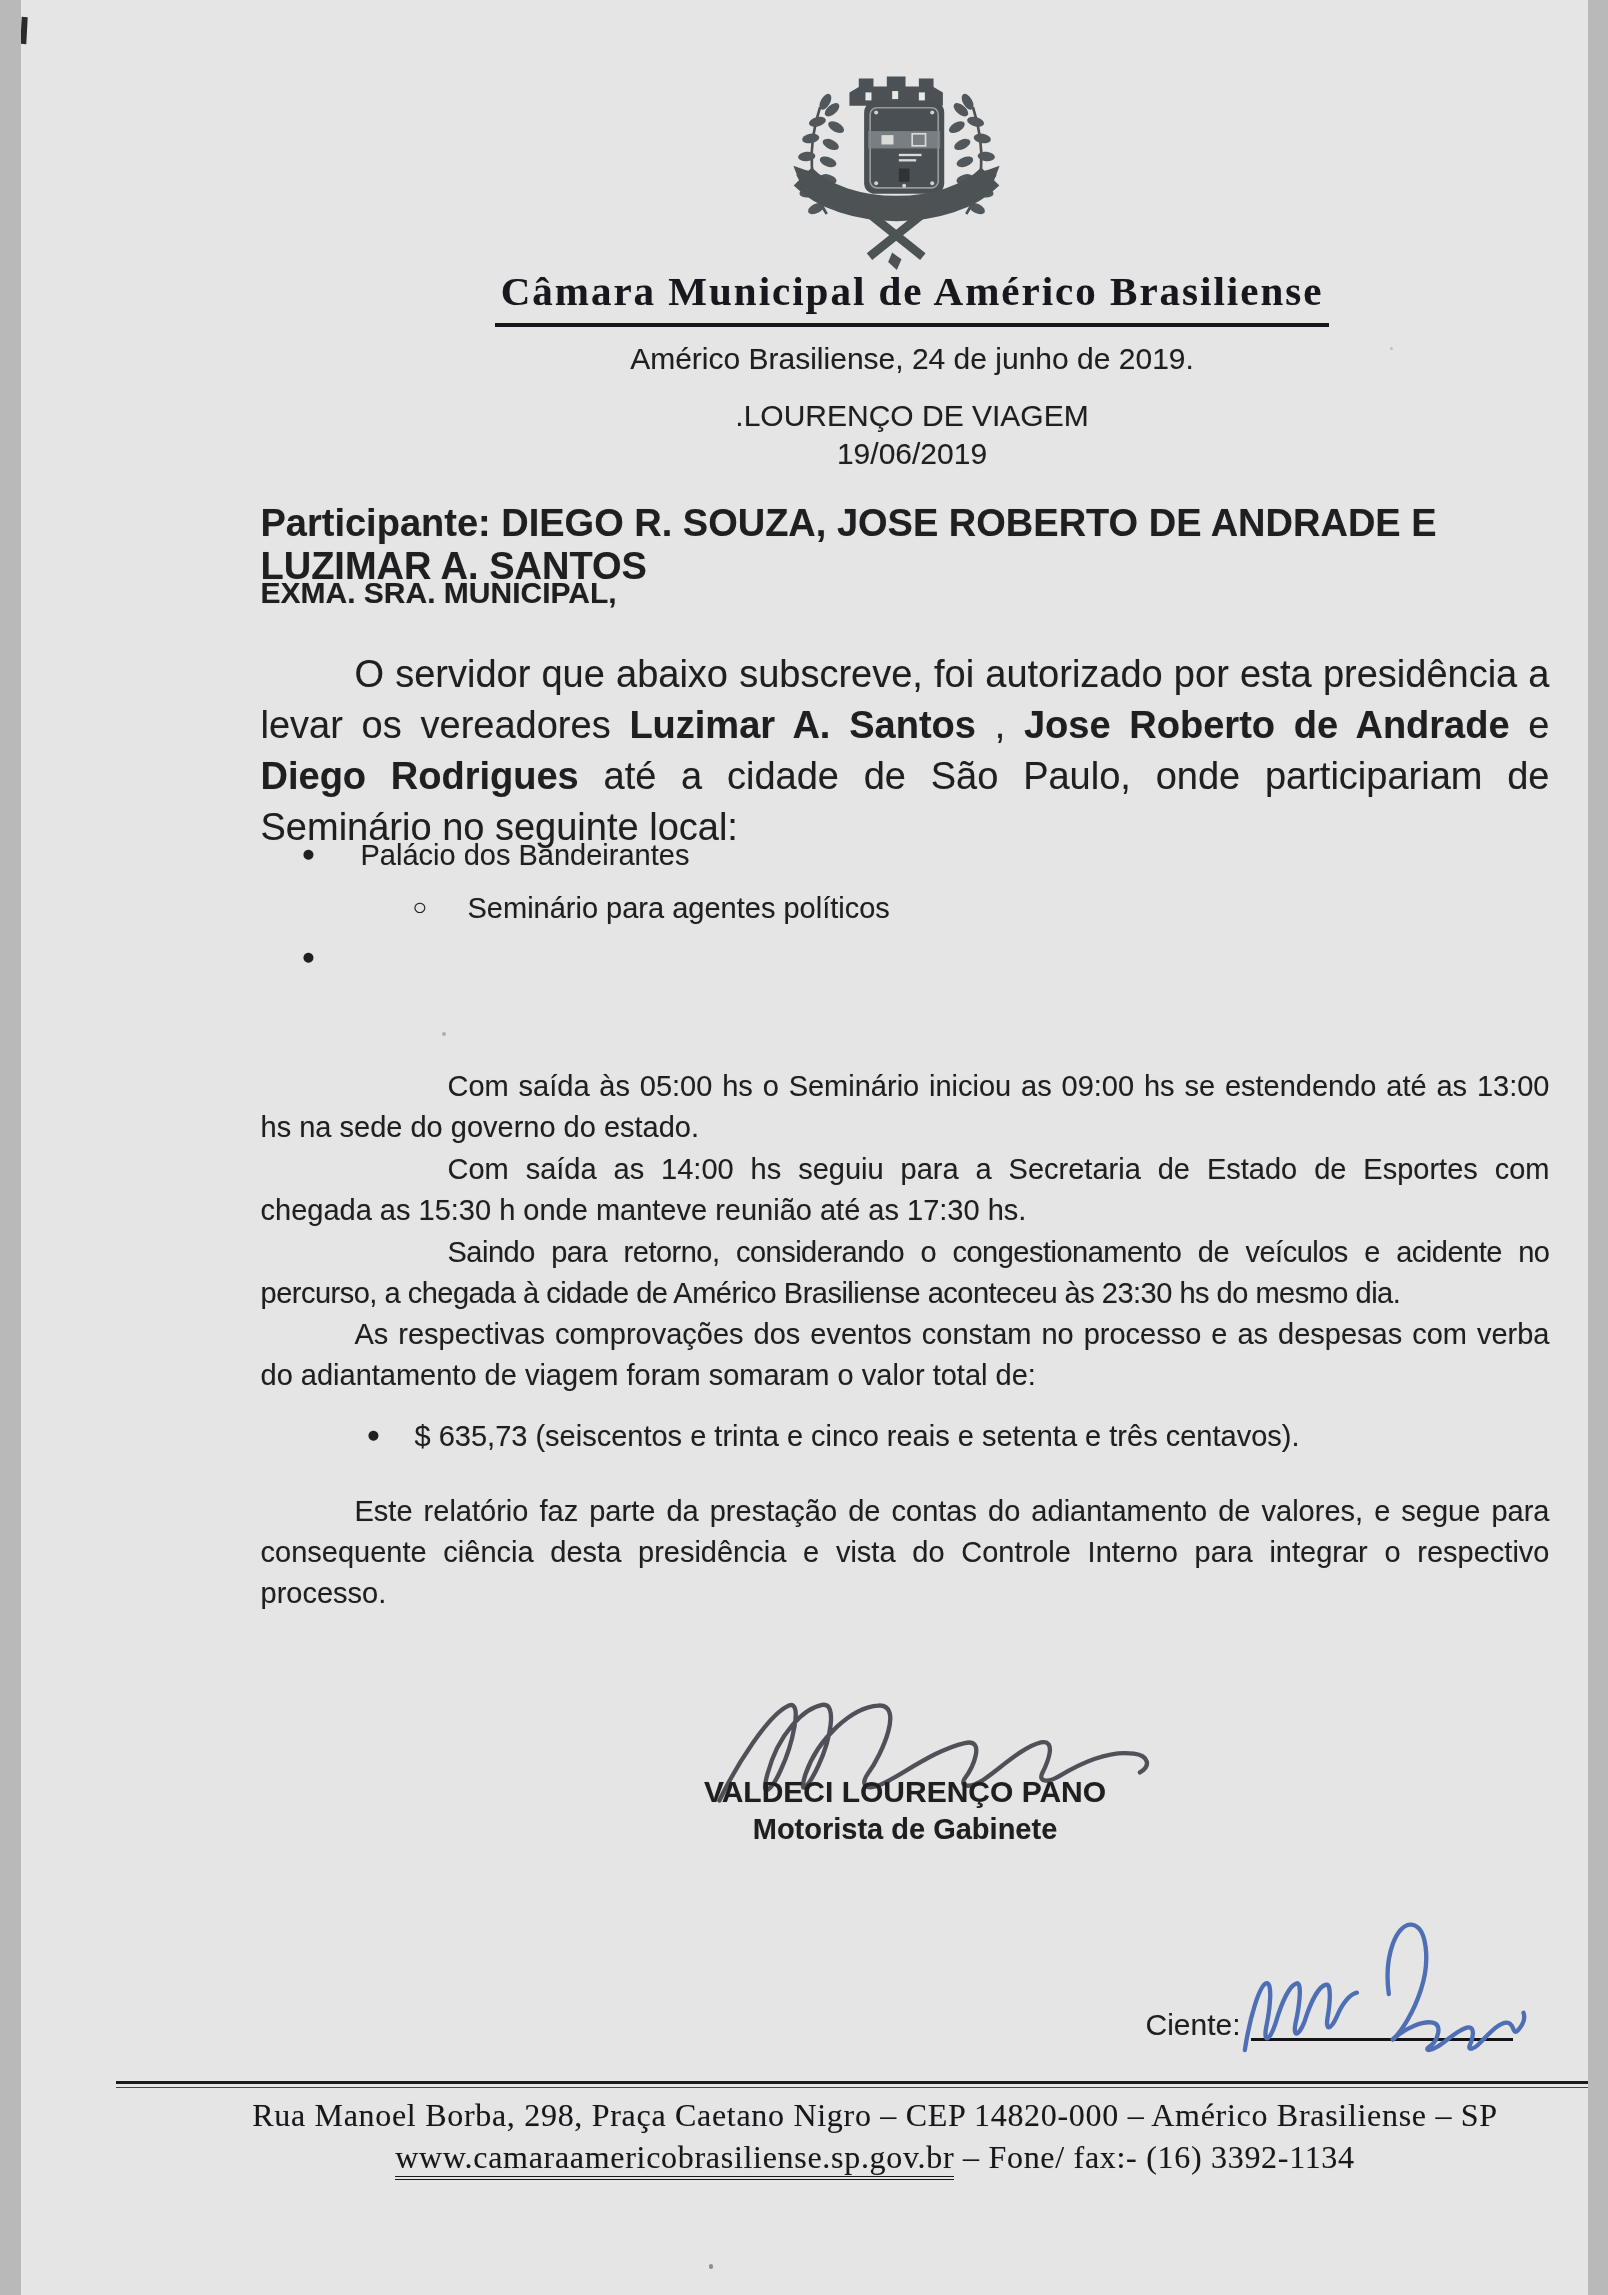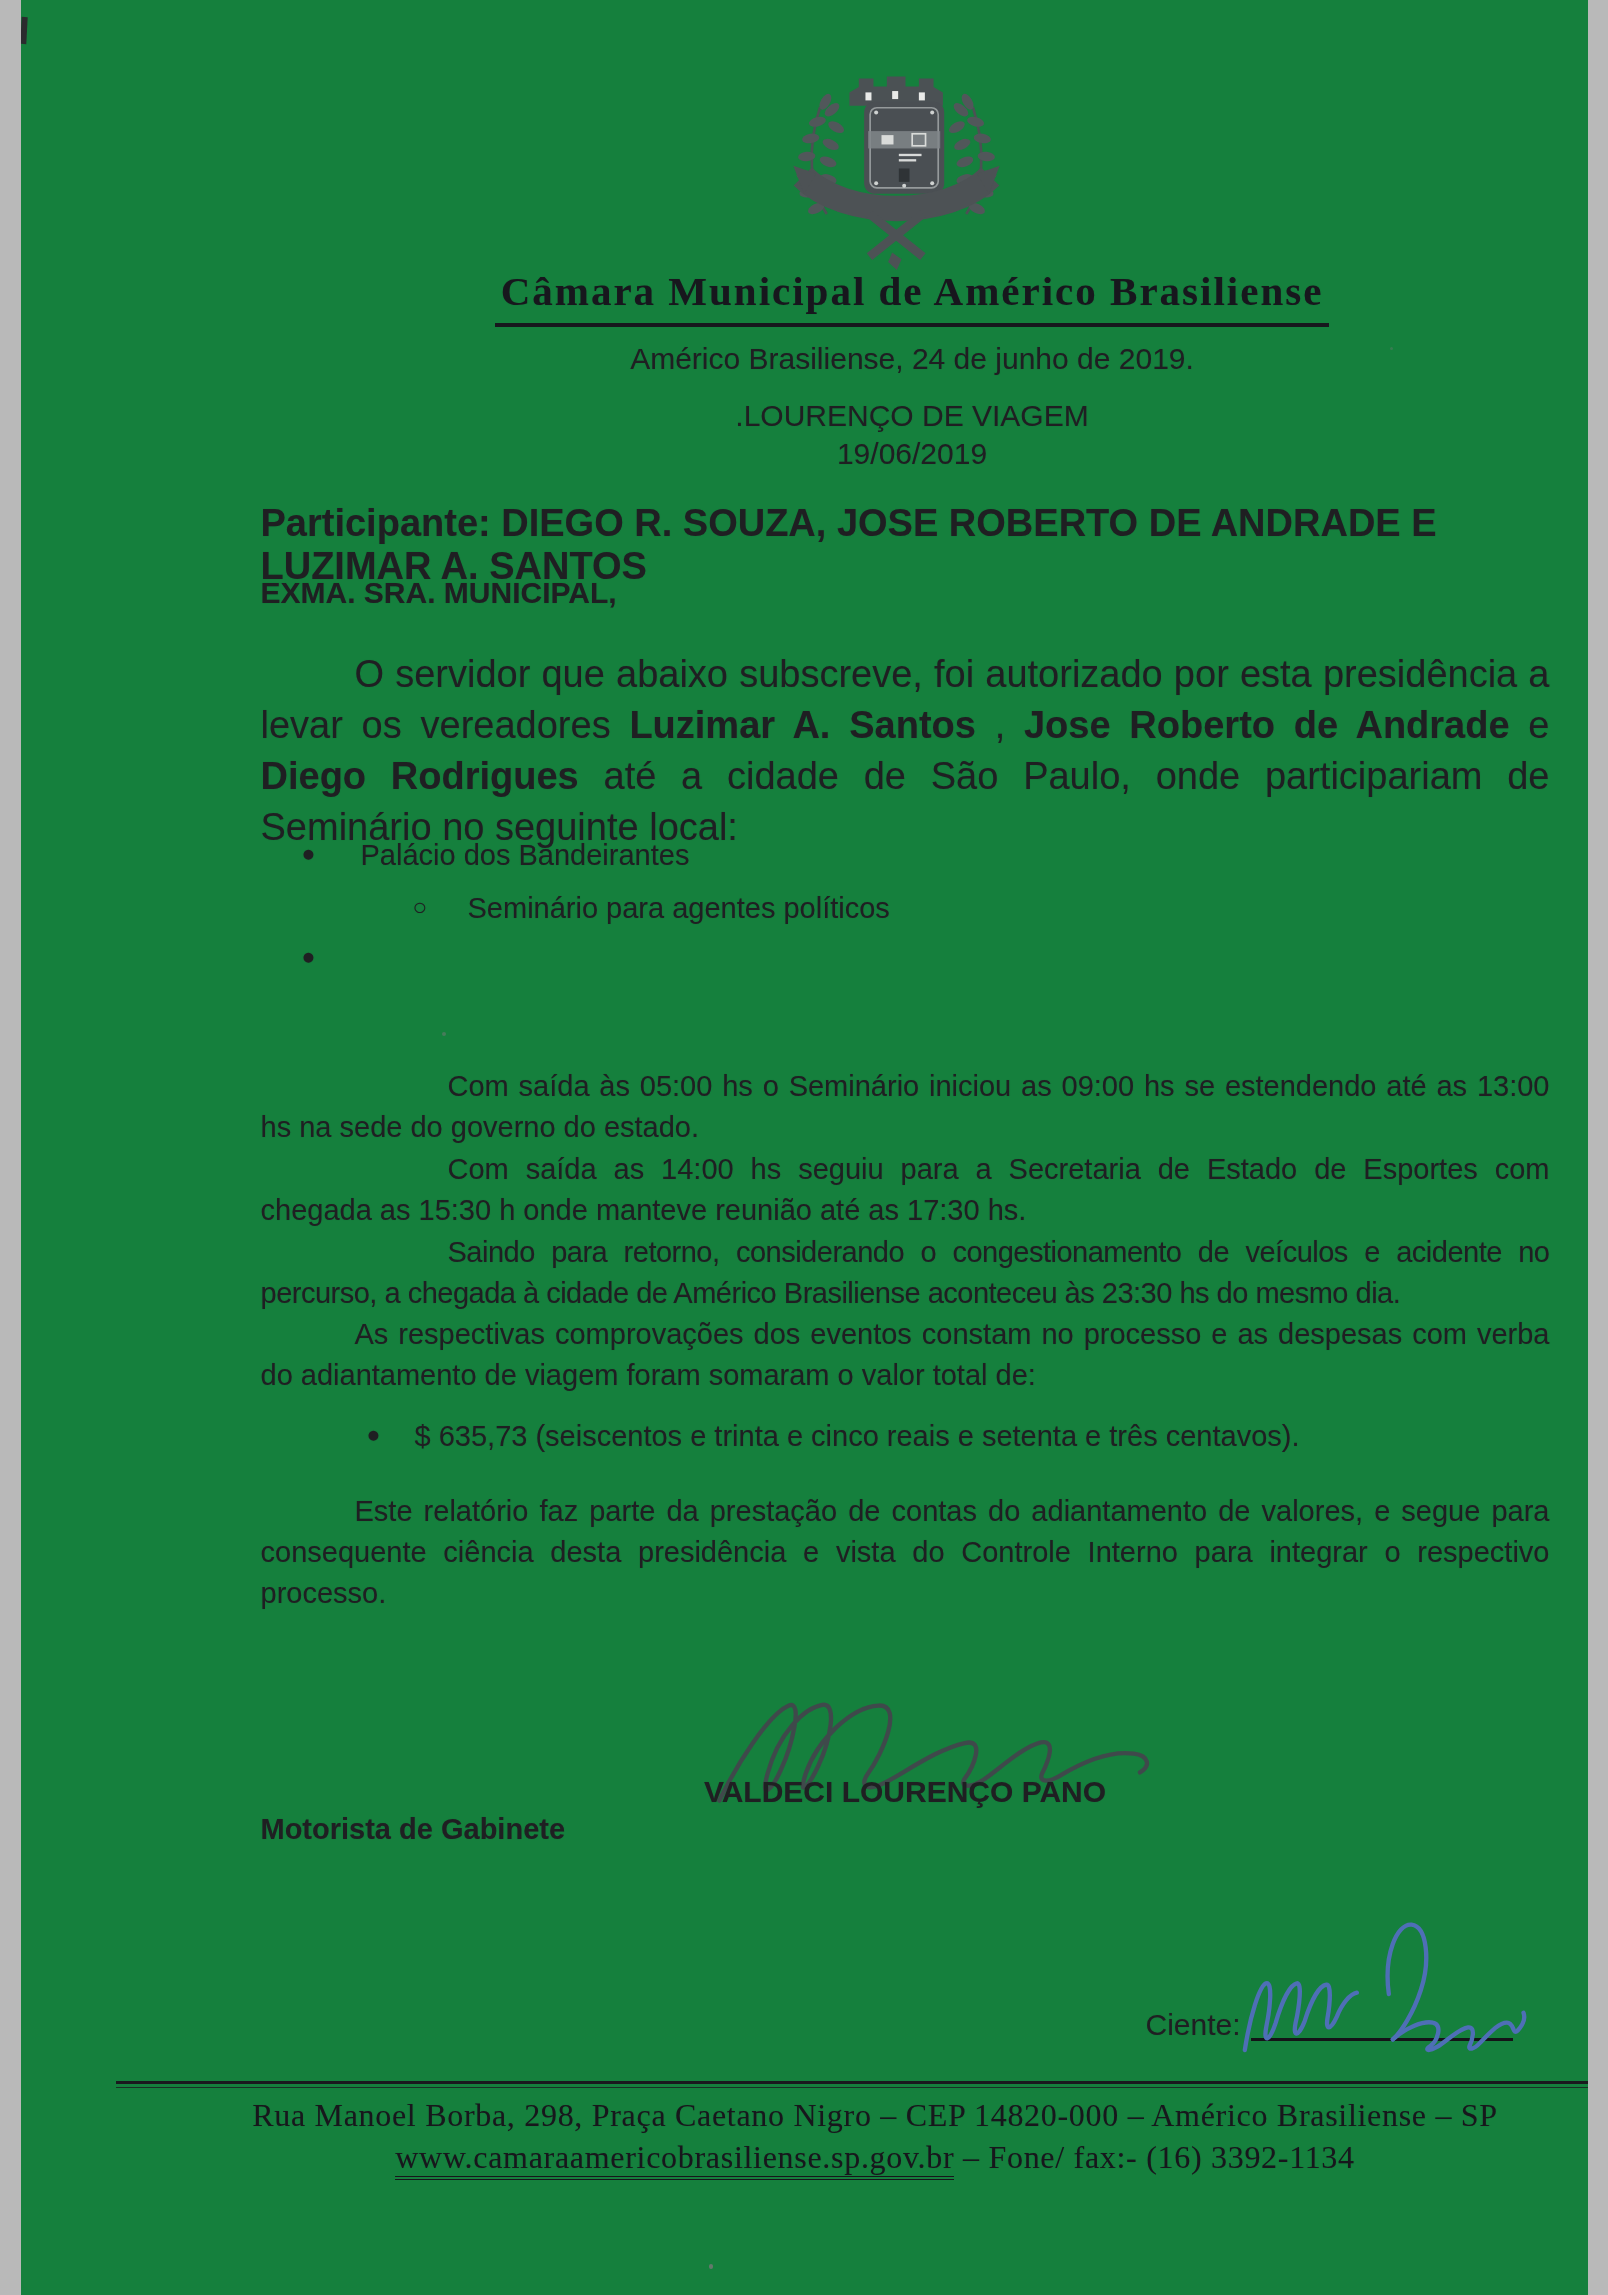--- a/index.html
+++ b/index.html
@@ -1,18 +1,18 @@
 <!DOCTYPE html>
 <html style="font-size:10.7px"><head>
 <meta charset="utf-8">
 <style>
   html,body{margin:0;padding:0;background:#b9b9b9;}
   .page{
     position:relative;width:1543px;height:2295px;margin:0 auto;
-    background:#15803d;overflow:hidden;
+    background:#e5e5e5;overflow:hidden;
     font-family:"Liberation Sans","DejaVu Sans",sans-serif;
     color:#1f1f22;
     text-shadow:0 0 0.7px rgba(40,40,45,.35);
     padding-left:24px;
   }
   .abs{position:absolute;}
   .col{position:absolute;left:240px;width:1289px;}
   .center-col{position:absolute;left:207px;width:1369px;text-align:center;}
   .title-row{top:267px;}
   .title{
@@ -38,21 +38,21 @@
   .m-amt{left:106px;font-size:23px;}
   .p1{top:1066px;text-indent:187px;}
   .p2{top:1149px;text-indent:187px;}
   .p3{top:1232px;text-indent:187px;letter-spacing:-0.5px;}
   .p4{top:1314px;text-indent:94px;}
   .amount-row{top:1420px;}
   .amt-text{padding-left:154px;}
   .p5{top:1491px;text-indent:94px;}
   .valediction{top:1658px;font-size:30px;}
   .signer-name{top:1775px;font-weight:bold;font-size:30px;text-align:center;}
-  .signer-role{top:1813px;font-weight:bold;font-size:29px;}
+  .signer-role{top:1813px;font-weight:bold;font-size:29px;text-align:center;}
   .addressee{top:1906px;left:238px;width:935px;font-size:29px;line-height:33px;}
   .addr-bold{font-weight:bold;}
   .ciente-label{left:1125px;top:2008px;font-size:30px;}
   .ciente-line{left:1230px;top:2038px;width:262px;height:3.3px;background:#141418;}
   .footer-rule{left:95px;top:2081px;width:1484px;height:2.7px;
     border-top:3.3px solid #1a1a1e;border-bottom:1.3px solid rgba(26,26,30,.8);}
   .footer-line{position:absolute;left:100px;width:1509px;text-align:center;
     font-family:"Liberation Serif","DejaVu Serif",serif;font-weight:normal;
     font-size:32px;letter-spacing:0.7px;color:#17171c;}
   .f1{top:2097px;}

